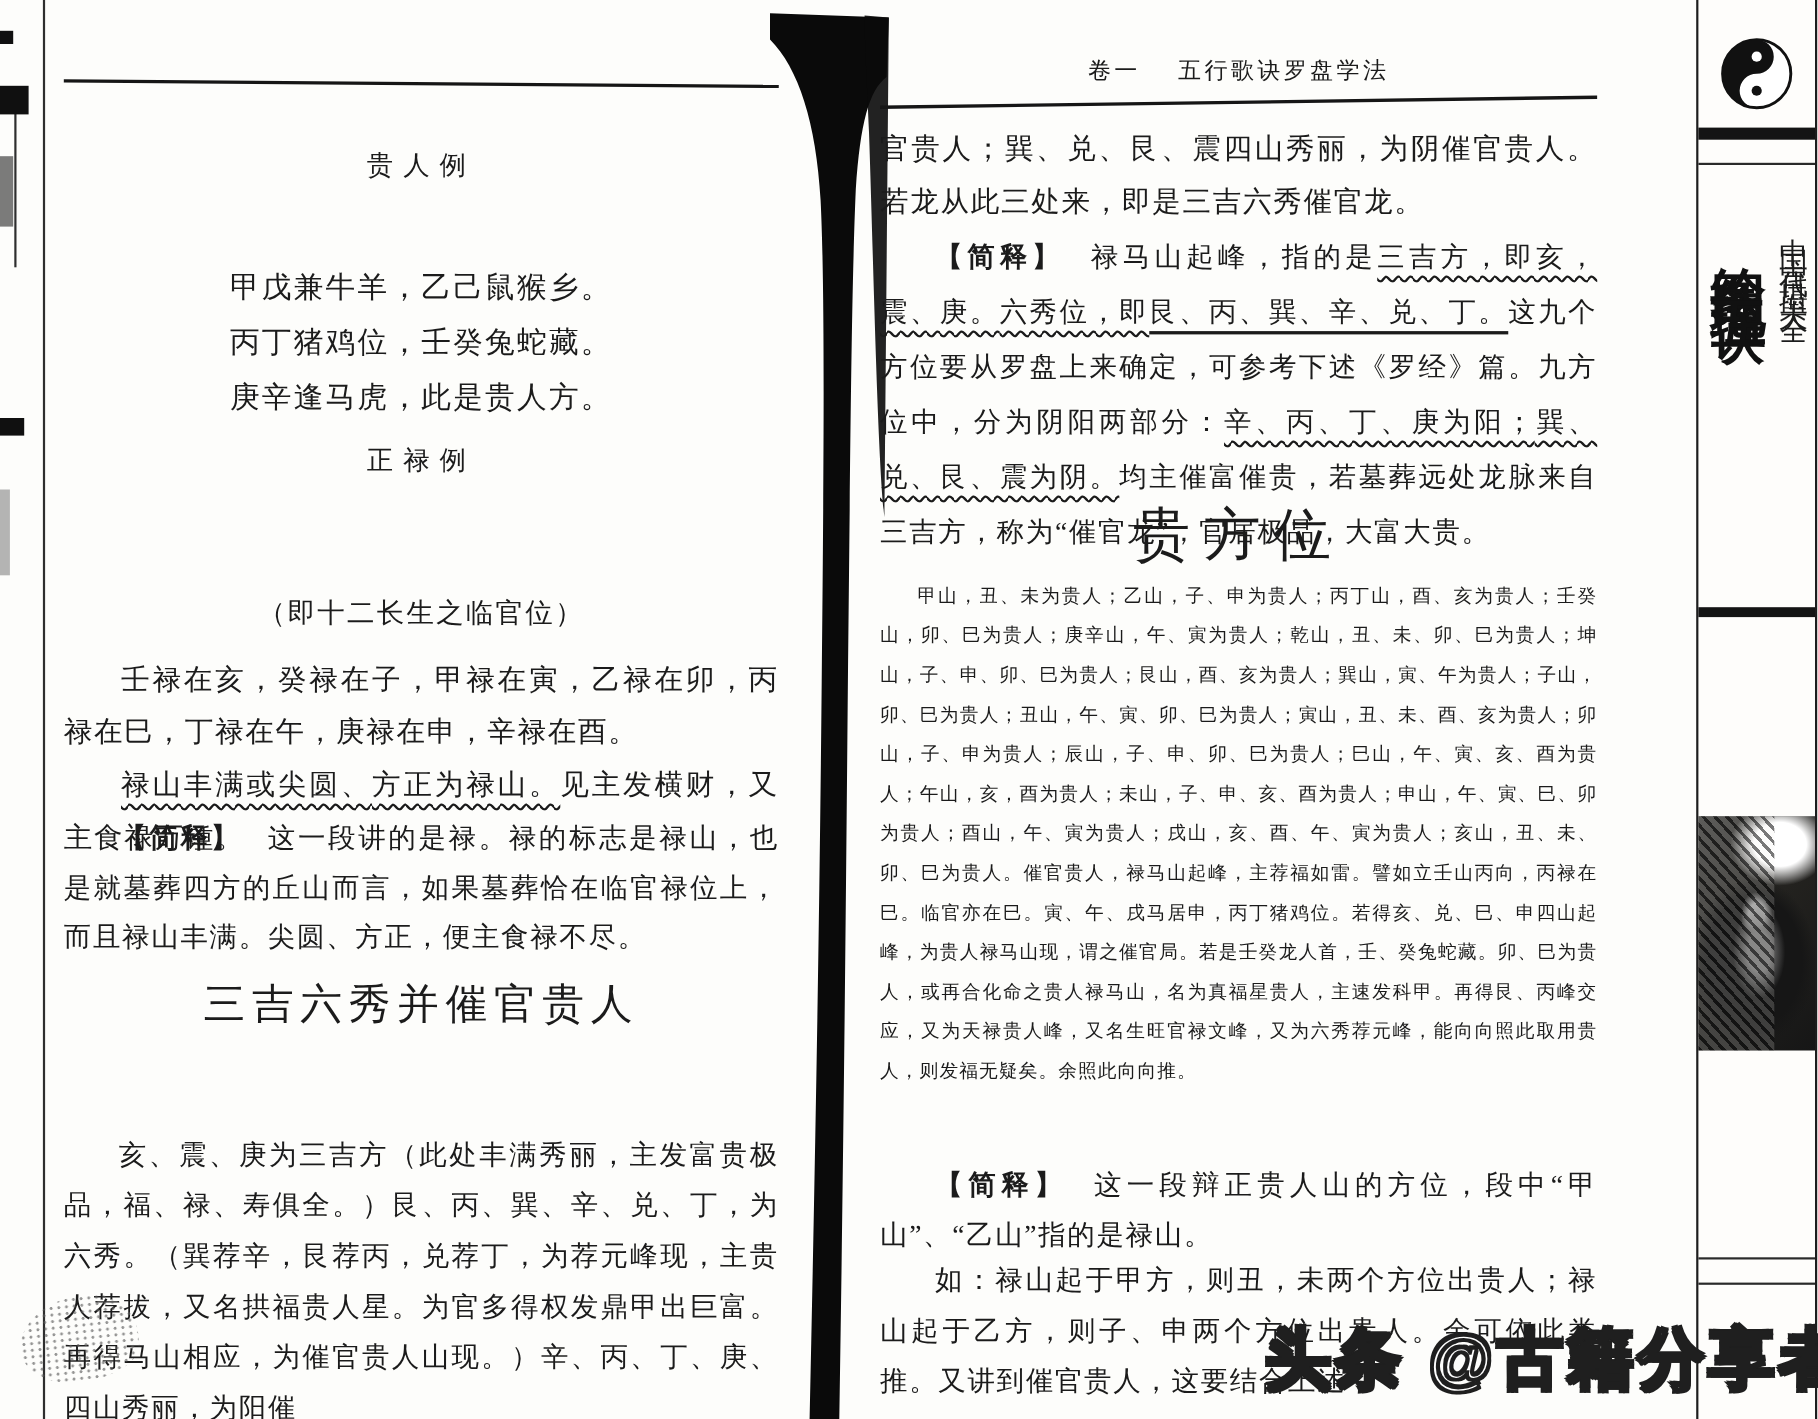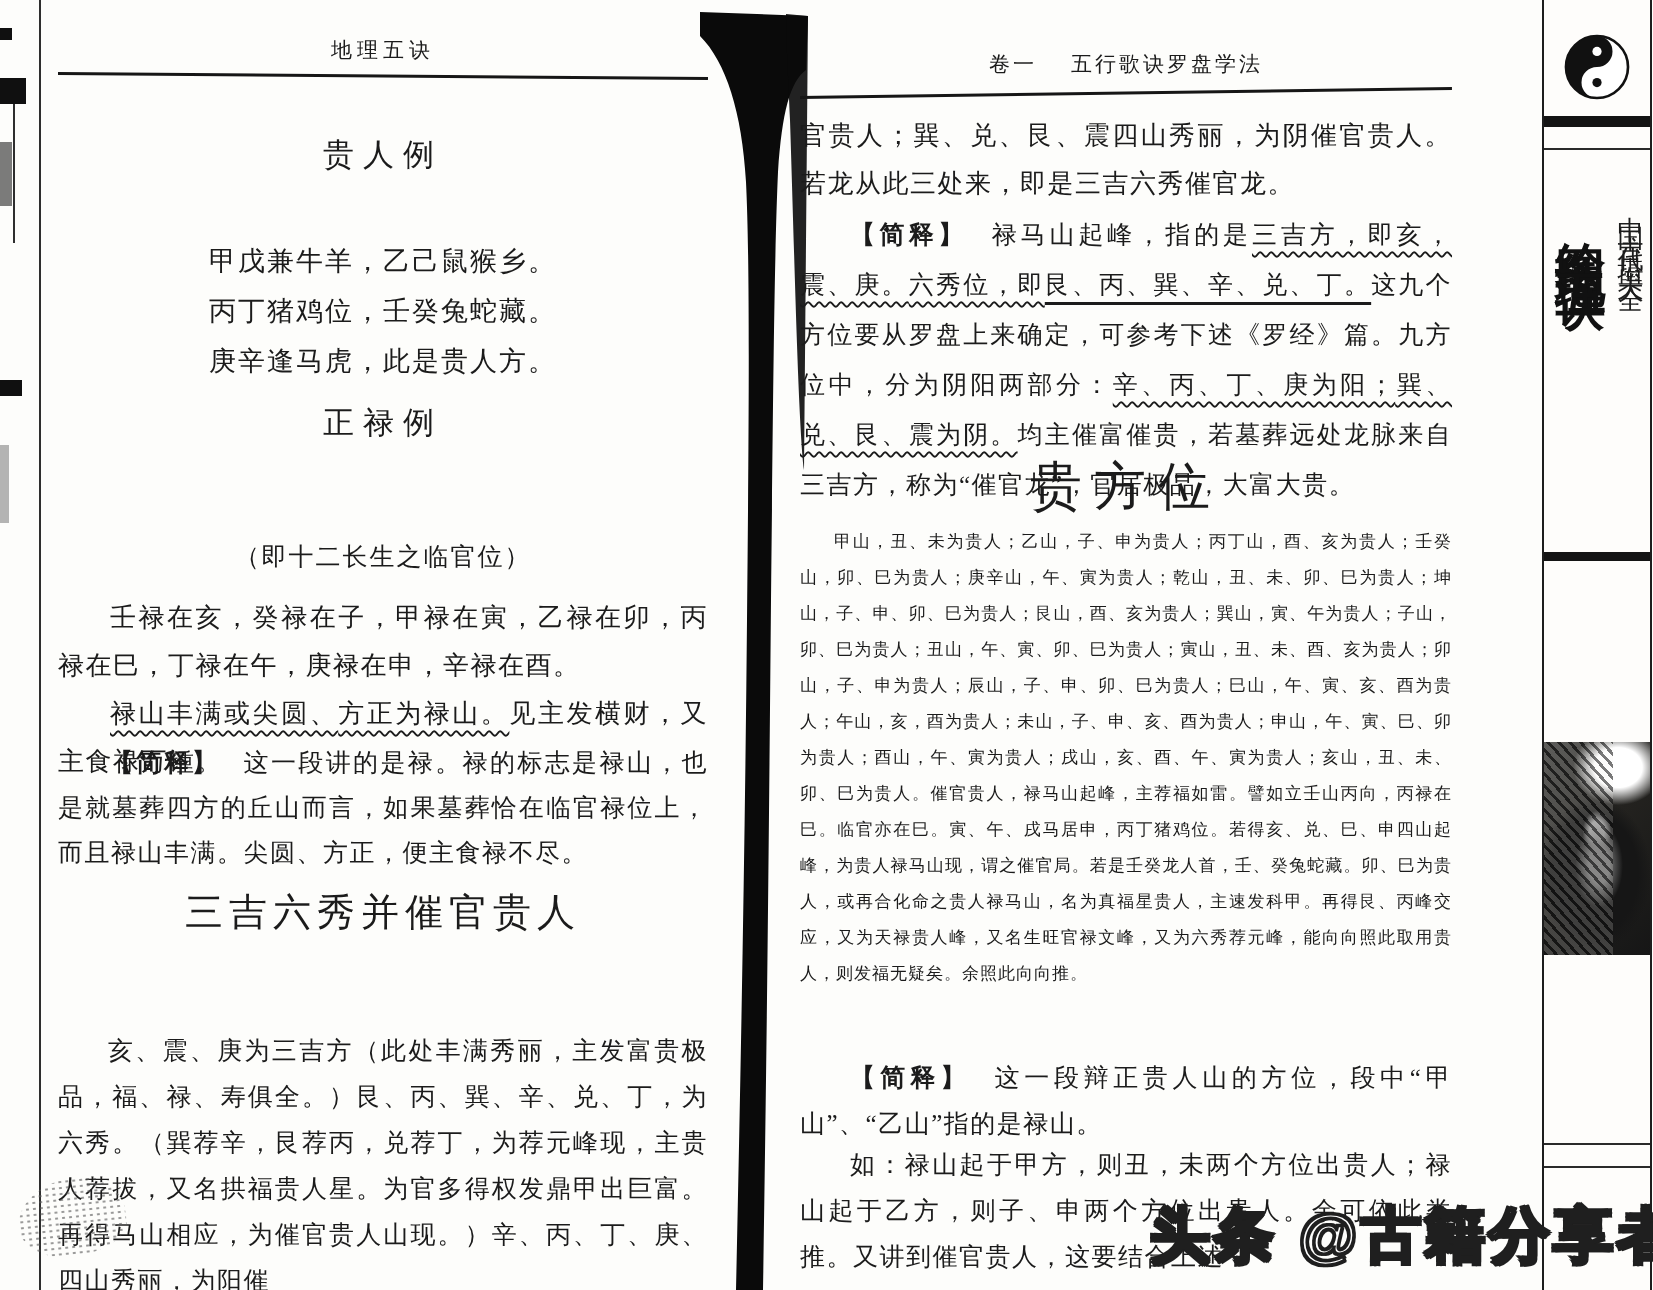--- a/index.html
+++ b/index.html
@@ -9,21 +9,21 @@
     font-family:"Liberation Serif","DejaVu Serif",serif;
   }
   
   .page{position:absolute;top:0;height:1290px;}
   .page-left{left:58px;width:650px;}
   .page-right{left:800px;width:652px;}
   .abs{position:absolute;left:0;width:100%;}
   .center{text-align:center;}
   .running-head{font-size:21px;letter-spacing:5px;}
   .head-rule{height:3px;background:#161616;transform-origin:left center;}
-  .sec-title{font-size:31px;letter-spacing:9px;}
+  .sec-title{font-size:24px;letter-spacing:9px;}
   .big-title{font-size:38px;font-weight:400;letter-spacing:6px;margin-top:11px;}
   .guifangwei-title{font-size:52px;letter-spacing:12px;}
   .verse{font-size:27px;line-height:50px;letter-spacing:2px;}
   .subtitle{font-size:25px;letter-spacing:2px;}
   .body-text{font-size:26px;line-height:48px;letter-spacing:1.5px;text-align:justify;}
   .body-tight{font-size:17px;line-height:36px;letter-spacing:1px;text-align:justify;}
   .indent{text-indent:2em;}
   .js-label{font-weight:700;margin-right:24px;letter-spacing:2px;}
   .u-wavy{text-decoration-line:underline;text-decoration-style:wavy;text-decoration-thickness:2px;text-underline-offset:8px;}
   .u-solid{text-decoration-line:underline;text-decoration-style:solid;text-decoration-thickness:2.5px;text-underline-offset:9px;}
@@ -83,21 +83,20 @@
 
   <div class="edge-line-a"></div>
   <div class="edge-line-b"></div>
   <div class="edge-blob" style="left:0;top:28px;width:12px;height:12px;"></div>
   <div class="edge-blob" style="left:0;top:78px;width:26px;height:26px;"></div>
   <div class="edge-frag" style="left:0;top:142px;width:12px;height:64px;"></div>
   <div class="edge-blob" style="left:0;top:380px;width:22px;height:16px;"></div>
   <div class="edge-frag" style="left:0;top:445px;width:9px;height:78px;opacity:.45;"></div>
 
   <div class="page page-left">
-    <div class="abs center running-head" style="top:36px;">地理五诀</div>
     <div class="abs head-rule" style="top:72px;transform:rotate(0.45deg);"></div>
 
     <div class="abs center sec-title" style="top:134px;">贵人例</div>
 
     <div class="abs center verse" style="top:236px;">
       <div>甲戊兼牛羊，乙己鼠猴乡。</div>
       <div>丙丁猪鸡位，壬癸兔蛇藏。</div>
       <div>庚辛逢马虎，此是贵人方。</div>
     </div>
 

